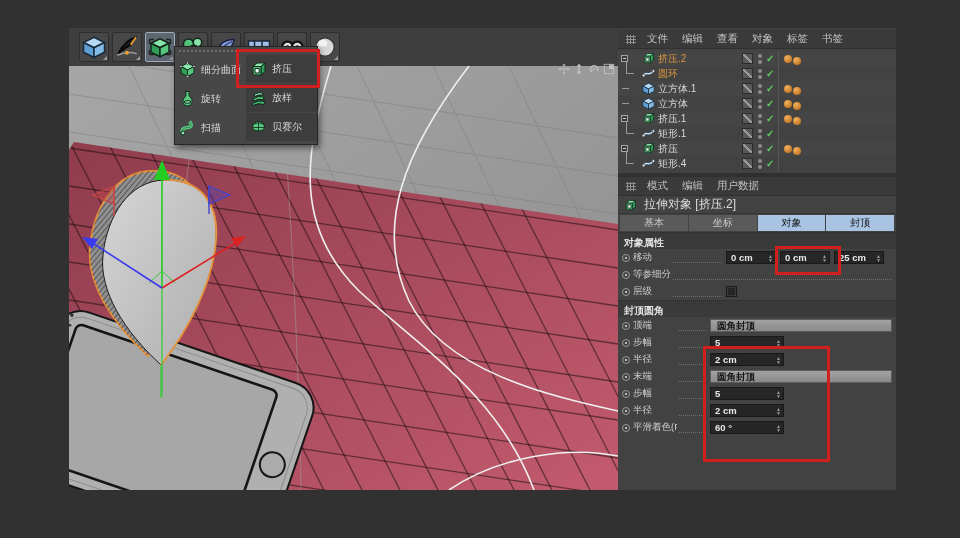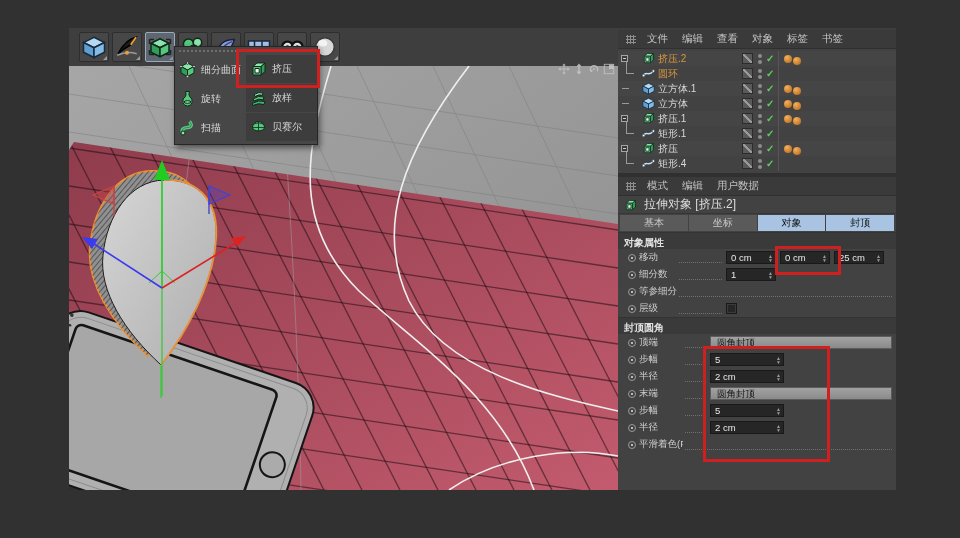--- a/index.html
+++ b/index.html
@@ -53,27 +53,27 @@
   .tag+.tag{margin-left:1px;margin-top:4px;}
   .divbar{height:4px;background:#303030;}
   
   .objhead{display:flex;align-items:center;height:17px;padding-left:6px;border-bottom:1px solid #363636;}
   .objhead .oicon{width:13px;height:13px;}
   .objhead .otitle{font-size:12px;color:#dcdcdc;margin-left:4px;}
   .tabs{display:flex;gap:1px;height:16px;margin:1px 2px;}
   .tab{flex:1;background:#5a5a5a;color:#c9c9c9;font-size:10px;text-align:center;line-height:16px;}
   .tab.active{background:#a9c4e2;color:#111;}
   .am-sec{height:13px;padding:3px 0 0 6px;font-size:10px;font-weight:bold;color:#e0e0e0;background:#3a3a3a;border-top:1px solid #333;}
-  .am-row{display:flex;align-items:center;height:17px;padding-left:10px;}
+  .am-row{display:flex;align-items:center;height:17px;padding-left:4px;}
   .bullet{width:6px;height:6px;border:1px solid #9a9a9a;border-radius:50%;flex:none;margin-right:3px;background:radial-gradient(#bbb 1px,transparent 1.5px);}
   .alabel{font-size:9.5px;color:#cfcfcf;white-space:nowrap;overflow:hidden;flex:none;}
   .s1 .alabel{width:38px;}
   .s2 .alabel{width:44px;}
   .leader{flex:1;border-bottom:1px dotted #707070;height:9px;margin:0 4px 0 2px;min-width:2px;}
-  .wzone{flex:none;display:flex;gap:4px;align-items:center;}
+  .wzone{flex:none;display:flex;gap:4px;align-items:center;font-weight:bold;}
   .s1 .wzone{width:170px;}
   .s2 .wzone{width:186px;}
   .spin{height:13px;background:#262626;border:1px solid #191919;display:flex;align-items:center;box-sizing:border-box;padding:0 2px 0 4px;}
   .spin .val{font-size:9.5px;color:#e8e8e8;flex:1;white-space:nowrap;}
   .spin .arr{display:flex;flex-direction:column;line-height:4px;font-size:5px;color:#9a9a9a;}
   .drop{width:182px;height:13px;background:linear-gradient(#a2a2a2,#8a8a8a);border:1px solid #5c5c5c;color:#141414;font-size:9.5px;line-height:12px;padding-left:6px;box-sizing:border-box;}
   .cb{width:11px;height:11px;background:#262626;border:1px solid #191919;box-shadow:inset 0 0 0 1px #3b3b3b;box-sizing:border-box;}
   
   .redbox{position:absolute;border:3px solid #d01f1f;pointer-events:none;z-index:40;}
 </style>
@@ -477,31 +477,20 @@
                 <span class="arr">▲<br>▼</span>
               </span>
               <span class="spin" style="width: 50px;">
                 <span class="val">25 cm</span>
                 <span class="arr">▲<br>▼</span>
               </span>
             </span>
           </div>
           <div class="am-row s1">
             <span class="bullet"></span>
-            <span class="alabel">细分数</span>
-            <span class="leader"></span>
-            <span class="wzone">
-              <span class="spin" style="width: 50px;">
-                <span class="val">1</span>
-                <span class="arr">▲<br>▼</span>
-              </span>
-            </span>
-          </div>
-          <div class="am-row s1">
-            <span class="bullet"></span>
             <span class="alabel">等参细分</span>
             <span class="leader"></span>
           </div>
           <div class="am-row s1">
             <span class="bullet"></span>
             <span class="alabel">层级</span>
             <span class="leader"></span>
             <span class="wzone">
               <span class="cb"></span>
             </span>
@@ -564,20 +553,26 @@
               <span class="spin" style="width: 74px;">
                 <span class="val">2 cm</span>
                 <span class="arr">▲<br>▼</span>
               </span>
             </span>
           </div>
           <div class="am-row s2">
             <span class="bullet"></span>
             <span class="alabel">平滑着色(Phong)角度</span>
             <span class="leader"></span>
+            <span class="wzone">
+              <span class="spin" style="width: 74px;">
+                <span class="val">60 °</span>
+                <span class="arr">▲<br>▼</span>
+              </span>
+            </span>
           </div>
         </div>
     </div>
 
     <div class="popup">
       <div class="tear"></div>
       <div class="pcols">
         <div class="pcol left" id="pcol-left">
             <div class="pitem">
               <span class="picon"><svg viewBox="0 0 17 17">

